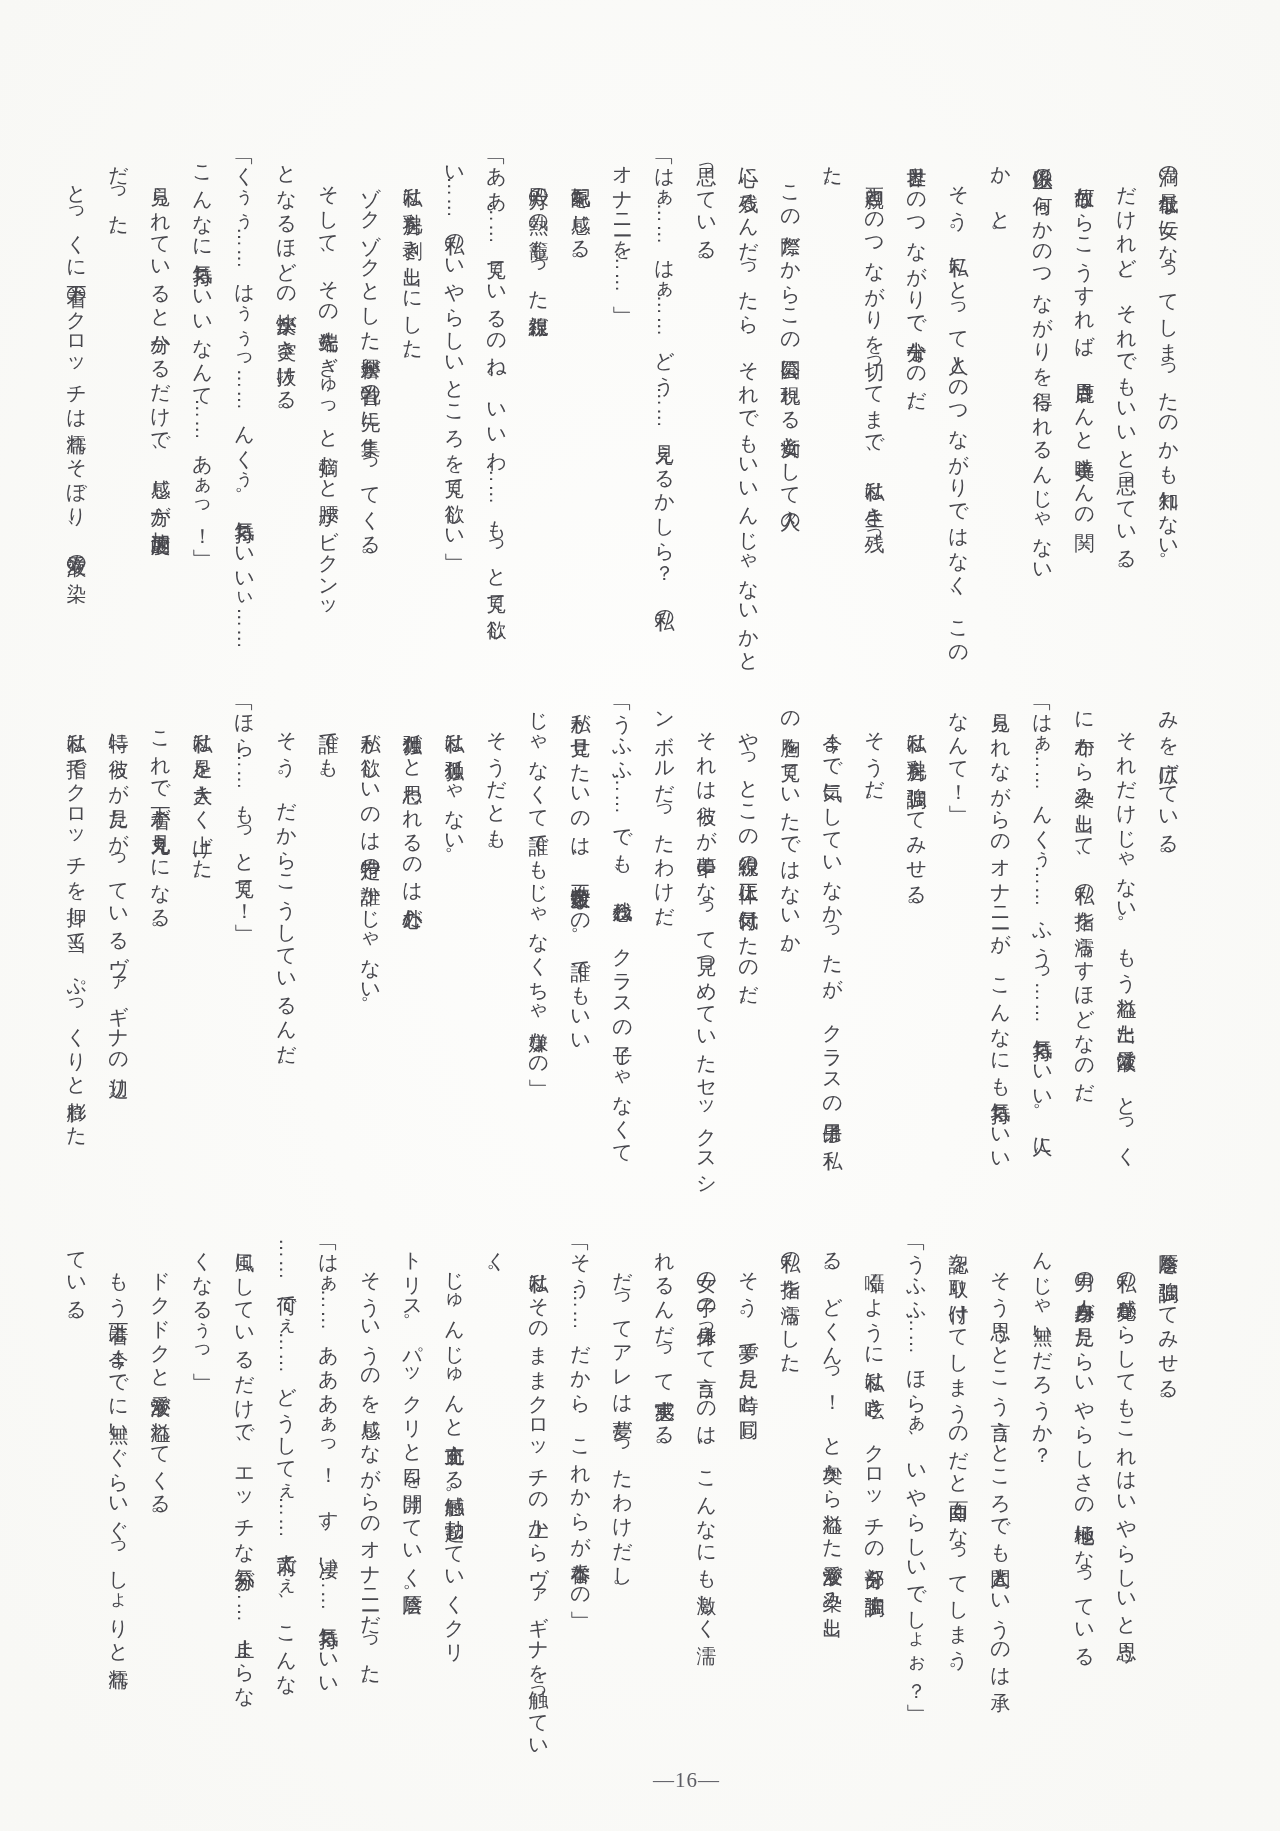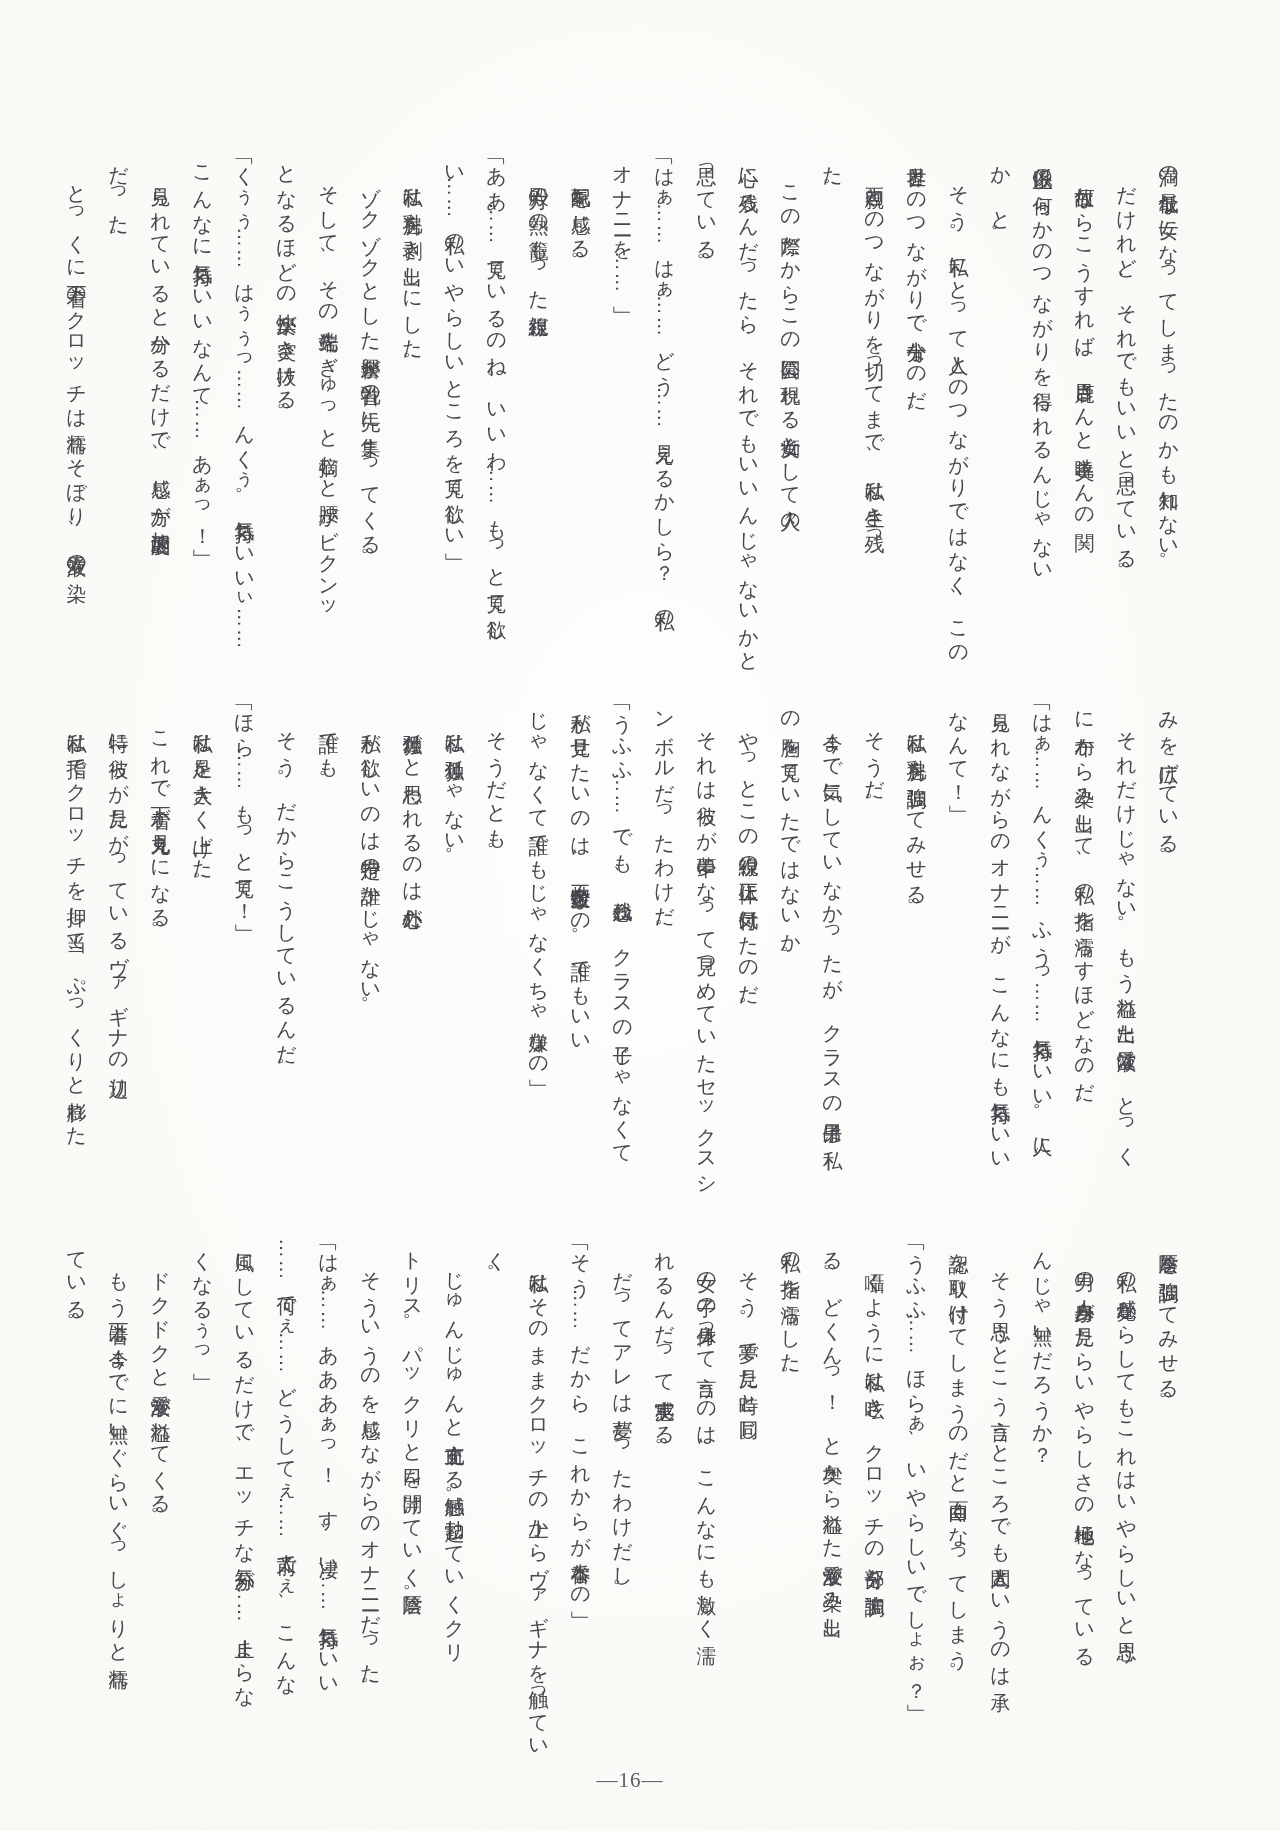--- a/index.html
+++ b/index.html
@@ -47,21 +47,21 @@
     padding: 0;
   }
   p.line.indent {
     text-indent: 1em;
   }
   .page-number {
     position: absolute;
     top: 1768px;
     left: 540px;
     width: 180px;
-    text-align: center;
+    text-align: right;
     font-size: 21px;
     letter-spacing: 1px;
     color: var(--page-num);
     font-family: "Liberation Serif", serif;
   }
 </style>
 </head>
 <body>
 
 <div class="page">

